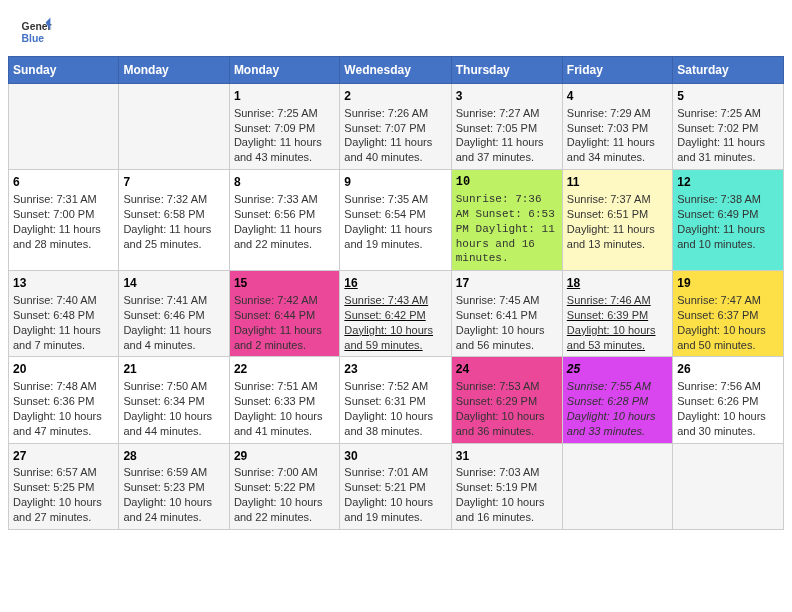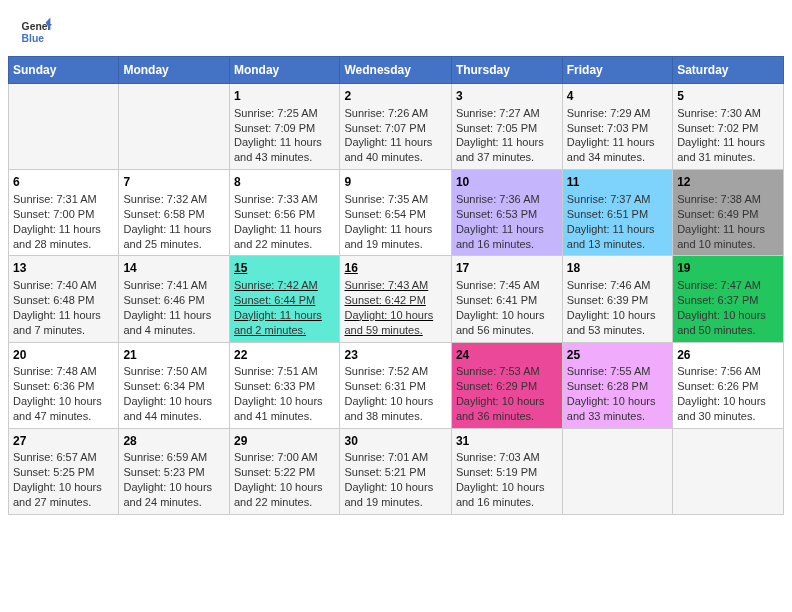--- a/index.html
+++ b/index.html
@@ -138,21 +138,21 @@
 Daylight: 11 hours and 37 minutes.</div>
           </td>
           <td style="background: rgb(245, 245, 245);">
             <span class="day-number">4</span>
             <div class="day-info">Sunrise: 7:29 AM
 Sunset: 7:03 PM
 Daylight: 11 hours and 34 minutes.</div>
           </td>
           <td style="background: rgb(245, 245, 245);">
             <span class="day-number">5</span>
-            <div class="day-info">Sunrise: 7:30 AM
+            <div class="day-info">Sunrise: 7:25 AM
 Sunset: 7:02 PM
 Daylight: 11 hours and 31 minutes.</div>
           </td>
         </tr>
         <tr>
           <td style="background: rgb(255, 255, 255);">
             <span class="day-number">6</span>
             <div class="day-info">Sunrise: 7:31 AM
 Sunset: 7:00 PM
 Daylight: 11 hours and 28 minutes.</div>
@@ -168,77 +168,77 @@
             <div class="day-info">Sunrise: 7:33 AM
 Sunset: 6:56 PM
 Daylight: 11 hours and 22 minutes.</div>
           </td>
           <td style="background: rgb(255, 255, 255);">
             <span class="day-number">9</span>
             <div class="day-info">Sunrise: 7:35 AM
 Sunset: 6:54 PM
 Daylight: 11 hours and 19 minutes.</div>
           </td>
-          <td style="background: #c4b5fd;">
+          <td style="background: #bef264; font-family: Liberation Mono, monospace;">
             <span class="day-number">10</span>
             <div class="day-info">Sunrise: 7:36 AM
 Sunset: 6:53 PM
 Daylight: 11 hours and 16 minutes.</div>
           </td>
-          <td style="background: #7dd3fc;">
+          <td style="background: #fef9c3;">
             <span class="day-number">11</span>
             <div class="day-info">Sunrise: 7:37 AM
 Sunset: 6:51 PM
 Daylight: 11 hours and 13 minutes.</div>
           </td>
-          <td style="background: #a3a3a3;">
+          <td style="background: #5eead4;">
             <span class="day-number">12</span>
             <div class="day-info">Sunrise: 7:38 AM
 Sunset: 6:49 PM
 Daylight: 11 hours and 10 minutes.</div>
           </td>
         </tr>
         <tr>
           <td style="background: rgb(245, 245, 245);">
             <span class="day-number">13</span>
             <div class="day-info">Sunrise: 7:40 AM
 Sunset: 6:48 PM
 Daylight: 11 hours and 7 minutes.</div>
           </td>
           <td style="background: rgb(245, 245, 245);">
             <span class="day-number">14</span>
             <div class="day-info">Sunrise: 7:41 AM
 Sunset: 6:46 PM
 Daylight: 11 hours and 4 minutes.</div>
           </td>
-          <td style="background: #5eead4; text-decoration: underline;">
+          <td style="background: #ec4899;">
             <span class="day-number">15</span>
             <div class="day-info">Sunrise: 7:42 AM
 Sunset: 6:44 PM
 Daylight: 11 hours and 2 minutes.</div>
           </td>
           <td style="background: rgb(245, 245, 245); text-decoration: underline;">
             <span class="day-number">16</span>
             <div class="day-info">Sunrise: 7:43 AM
 Sunset: 6:42 PM
 Daylight: 10 hours and 59 minutes.</div>
           </td>
           <td style="background: rgb(245, 245, 245);">
             <span class="day-number">17</span>
             <div class="day-info">Sunrise: 7:45 AM
 Sunset: 6:41 PM
 Daylight: 10 hours and 56 minutes.</div>
           </td>
-          <td style="background: rgb(245, 245, 245);">
+          <td style="background: rgb(245, 245, 245); text-decoration: underline;">
             <span class="day-number">18</span>
             <div class="day-info">Sunrise: 7:46 AM
 Sunset: 6:39 PM
 Daylight: 10 hours and 53 minutes.</div>
           </td>
-          <td style="background: #22c55e;">
+          <td style="background: #fde047;">
             <span class="day-number">19</span>
             <div class="day-info">Sunrise: 7:47 AM
 Sunset: 6:37 PM
 Daylight: 10 hours and 50 minutes.</div>
           </td>
         </tr>
         <tr>
           <td style="background: rgb(255, 255, 255);">
             <span class="day-number">20</span>
             <div class="day-info">Sunrise: 7:48 AM
@@ -262,21 +262,21 @@
             <div class="day-info">Sunrise: 7:52 AM
 Sunset: 6:31 PM
 Daylight: 10 hours and 38 minutes.</div>
           </td>
           <td style="background: #ec4899;">
             <span class="day-number">24</span>
             <div class="day-info">Sunrise: 7:53 AM
 Sunset: 6:29 PM
 Daylight: 10 hours and 36 minutes.</div>
           </td>
-          <td style="background: #f0abfc;">
+          <td style="background: #d946ef; font-style: italic;">
             <span class="day-number">25</span>
             <div class="day-info">Sunrise: 7:55 AM
 Sunset: 6:28 PM
 Daylight: 10 hours and 33 minutes.</div>
           </td>
           <td style="background: rgb(255, 255, 255);">
             <span class="day-number">26</span>
             <div class="day-info">Sunrise: 7:56 AM
 Sunset: 6:26 PM
 Daylight: 10 hours and 30 minutes.</div>

